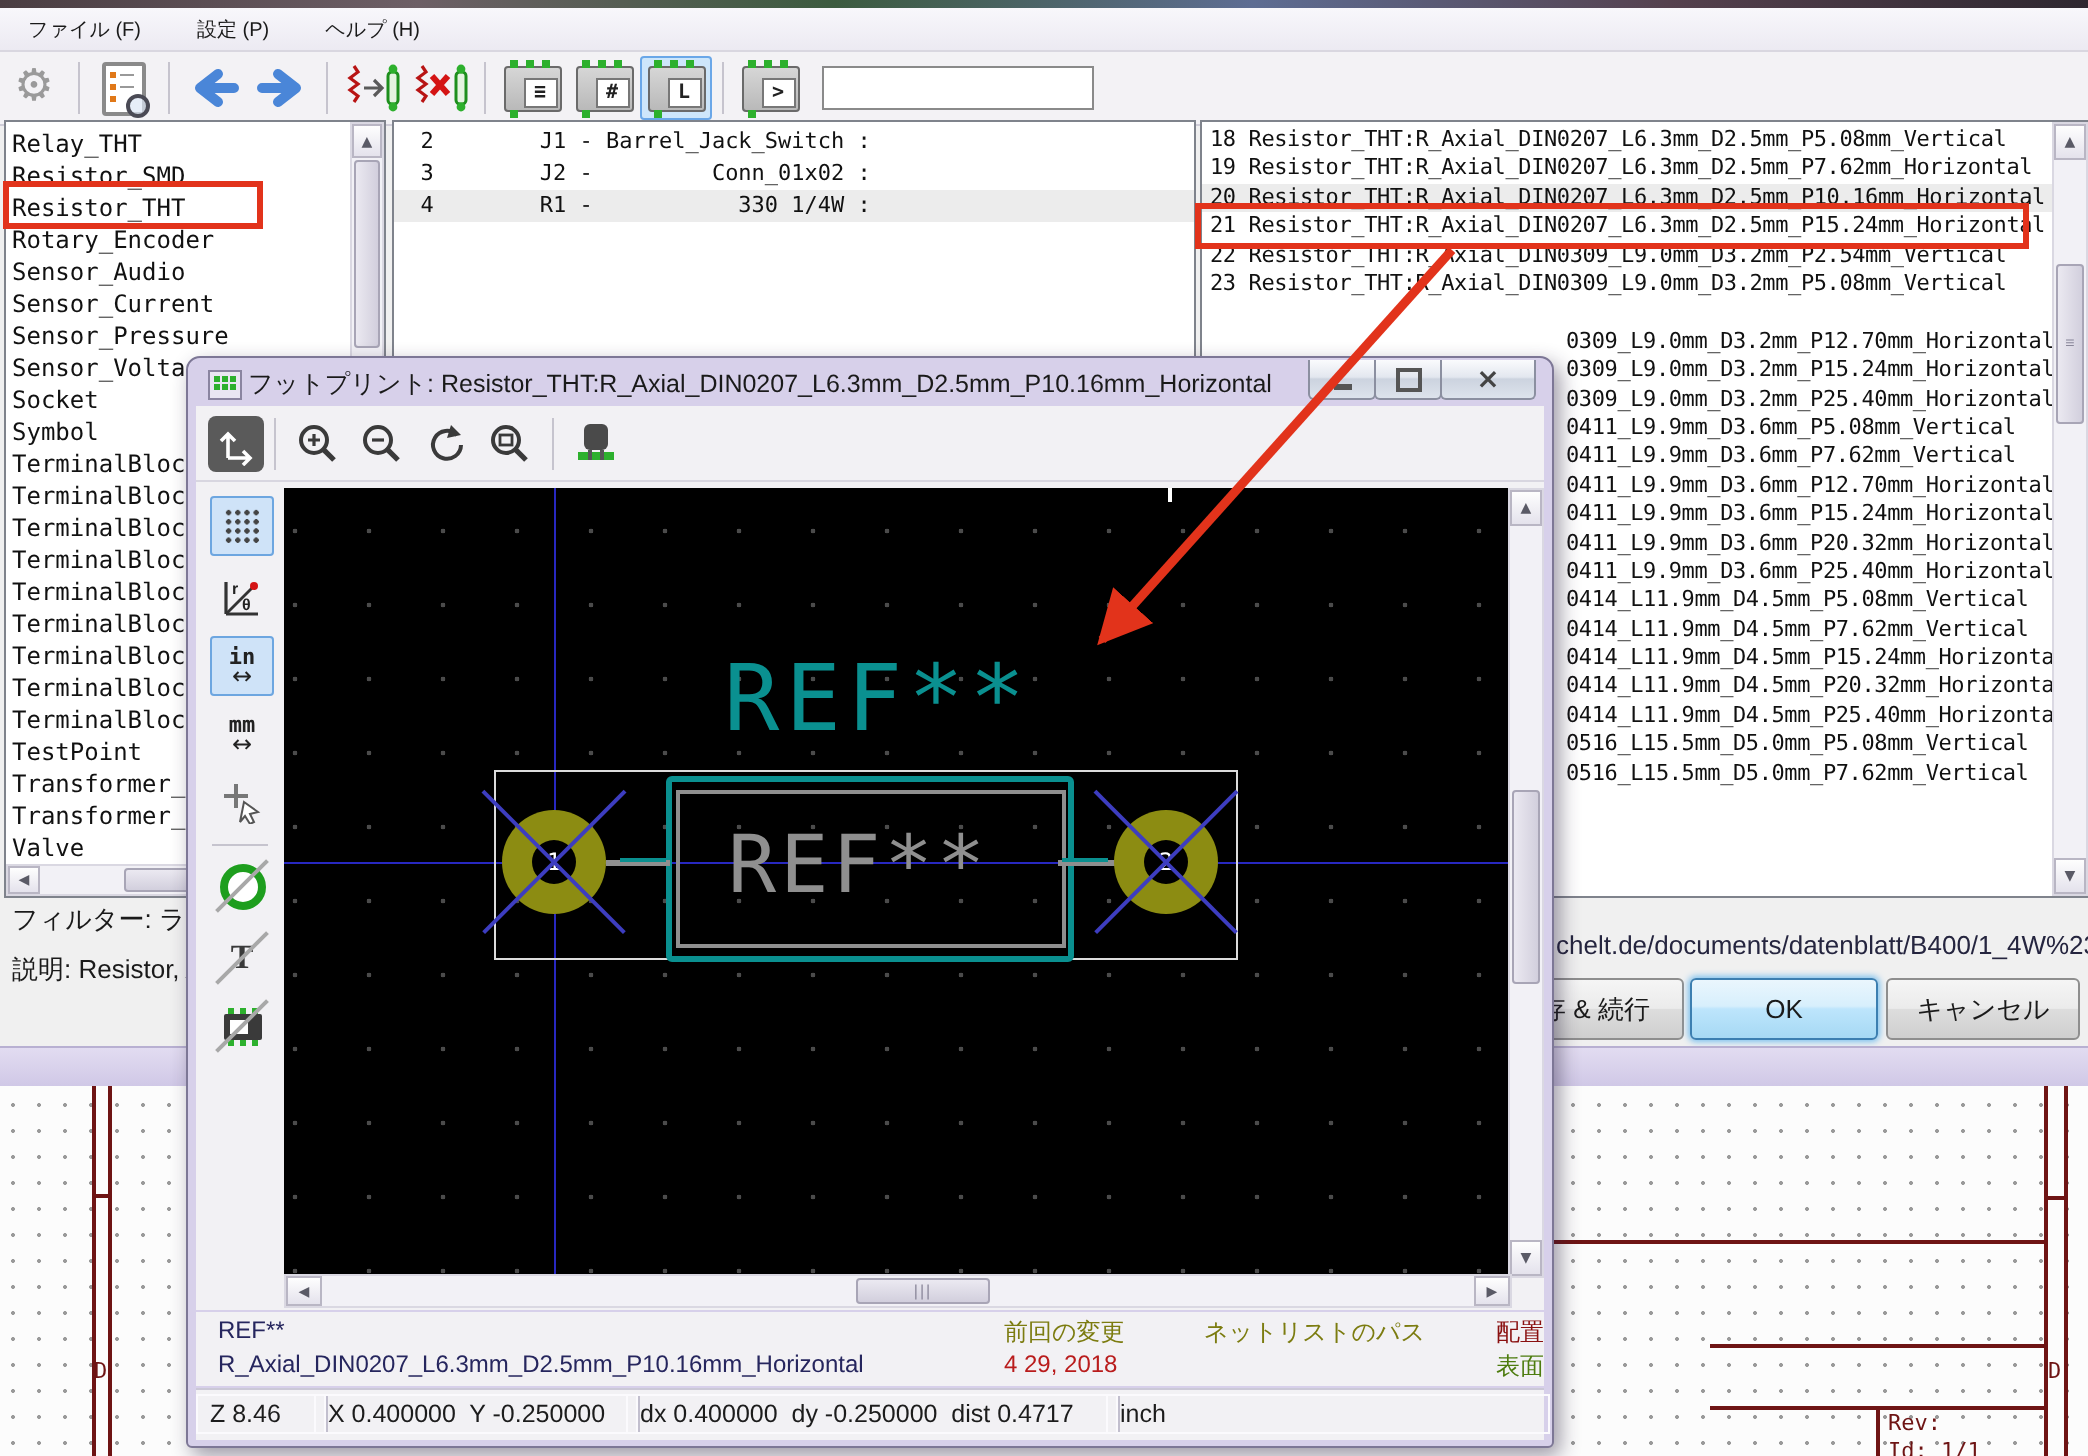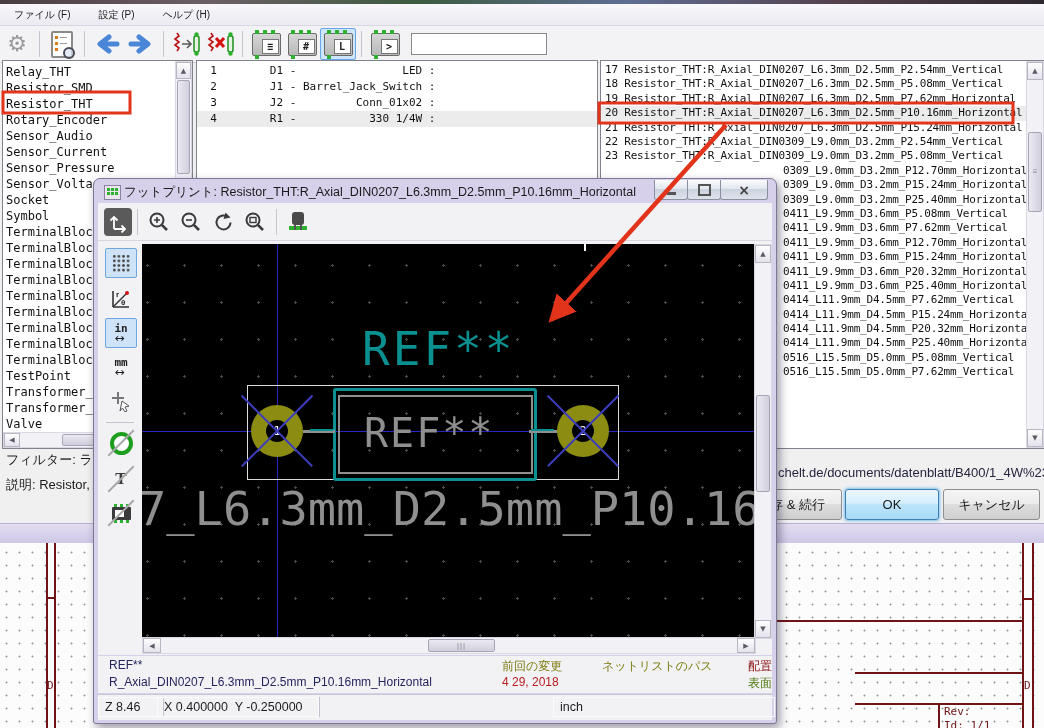--- a/index.html
+++ b/index.html
@@ -93,21 +93,21 @@
 
   #vtoolbar{position:absolute;left:4px;top:24px;width:674px;height:37px;background:#f2f1f4;
     border-bottom:1px solid #d8d6e0;display:flex;align-items:center;}
   .vtb{width:32px;height:30px;display:flex;align-items:center;justify-content:center;}
   #vcontent{position:absolute;left:4px;top:62px;width:674px;height:414px;background:#f2f1f4;}
   #lefttools{position:absolute;left:0;top:0;width:44px;height:414px;}
   .ltool{position:absolute;left:7px;width:30px;height:28px;display:flex;align-items:center;justify-content:center;
     border:1px solid transparent;position:absolute;}
   .ltool.active{background:#cfe3f8;border:1px solid #6da6e0;border-radius:2px;}
   .slash{position:absolute;width:120%;height:2px;background:#a8a8a8;transform:rotate(-45deg);left:-10%;top:48%;}
-  .units-ic{display:flex;flex-direction:column;align-items:flex-start;line-height:1;color:#222;}
+  .units-ic{display:flex;flex-direction:column;align-items:center;line-height:1;color:#222;}
   .units-ic .u{font-size:11px;font-weight:bold;font-family:"DejaVu Sans Mono",monospace;}
   .units-ic .ar{font-size:12px;margin-top:-2px;font-family:"DejaVu Sans",sans-serif;}
   .gridicon{width:18px;height:18px;background-image:radial-gradient(circle,#444 1.2px,transparent 1.4px);
     background-size:4.6px 4.6px;}
   .padicon{width:15px;height:15px;border:4px solid #1e9e1e;border-radius:50%;background:#fff;}
   .mchip{width:19px;height:13px;background:#3a3a3a;border-radius:1px;position:relative;}
   .mchip:before{content:"";position:absolute;top:-3px;left:2px;width:3px;height:3px;background:#2db02d;
     box-shadow:6px 0 #2db02d,12px 0 #2db02d,0 16px #2db02d,6px 16px #2db02d,12px 16px #2db02d;}
   .mchip .in{position:absolute;left:3px;top:3px;width:9px;height:7px;background:#fff;}
 
@@ -268,47 +268,46 @@
     </div>
     <div class="sbtrack" style="left:0;bottom:0;width:172px;height:14px;">
       <div class="sbbtn glyph" style="left:0;top:0;width:14px;height:12px;">◀</div>
       <div class="sbthumb h" style="left:58px;top:1px;width:52px;height:10px;"></div>
       <div class="sbbtn glyph" style="right:0;top:0;width:14px;height:12px;">▶</div>
     </div>
   </div>
 
   <div class="panel" style="left:196px;top:56px;width:400px;height:387px;">
     <div id="cmp-rows" style="position:absolute;left:0;top:2px;width:100%;">
-        <div class="crow">  1        D1 -                LED : </div>
         <div class="crow">  2        J1 - Barrel_Jack_Switch : </div>
         <div class="crow">  3        J2 -         Conn_01x02 : </div>
         <div class="crow selrow">  4        R1 -           330 1/4W : </div>
       </div>
   </div>
 
   <div class="panel" style="left:600px;top:56px;width:443px;height:387px;border-right:none;">
     <div id="fp-rows" style="position:absolute;left:0;top:2px;width:426px;">
-        <div class="frow">17 Resistor_THT:R_Axial_DIN0207_L6.3mm_D2.5mm_P2.54mm_Vertical</div>
         <div class="frow">18 Resistor_THT:R_Axial_DIN0207_L6.3mm_D2.5mm_P5.08mm_Vertical</div>
         <div class="frow">19 Resistor_THT:R_Axial_DIN0207_L6.3mm_D2.5mm_P7.62mm_Horizontal</div>
         <div class="frow selrow">20 Resistor_THT:R_Axial_DIN0207_L6.3mm_D2.5mm_P10.16mm_Horizontal</div>
         <div class="frow">21 Resistor_THT:R_Axial_DIN0207_L6.3mm_D2.5mm_P15.24mm_Horizontal</div>
         <div class="frow">22 Resistor_THT:R_Axial_DIN0309_L9.0mm_D3.2mm_P2.54mm_Vertical</div>
         <div class="frow">23 Resistor_THT:R_Axial_DIN0309_L9.0mm_D3.2mm_P5.08mm_Vertical</div>
       </div>
     <div id="fp-partial" style="position:absolute;left:178px;top:102.8px;width:264px;">
         <div class="frow">0309_L9.0mm_D3.2mm_P12.70mm_Horizontal</div>
         <div class="frow">0309_L9.0mm_D3.2mm_P15.24mm_Horizontal</div>
         <div class="frow">0309_L9.0mm_D3.2mm_P25.40mm_Horizontal</div>
         <div class="frow">0411_L9.9mm_D3.6mm_P5.08mm_Vertical</div>
         <div class="frow">0411_L9.9mm_D3.6mm_P7.62mm_Vertical</div>
         <div class="frow">0411_L9.9mm_D3.6mm_P12.70mm_Horizontal</div>
         <div class="frow">0411_L9.9mm_D3.6mm_P15.24mm_Horizontal</div>
         <div class="frow">0411_L9.9mm_D3.6mm_P20.32mm_Horizontal</div>
         <div class="frow">0411_L9.9mm_D3.6mm_P25.40mm_Horizontal</div>
+        <div class="frow">0414_L11.9mm_D4.5mm_P5.08mm_Vertical</div>
         <div class="frow">0414_L11.9mm_D4.5mm_P7.62mm_Vertical</div>
         <div class="frow">0414_L11.9mm_D4.5mm_P15.24mm_Horizontal</div>
         <div class="frow">0414_L11.9mm_D4.5mm_P20.32mm_Horizontal</div>
         <div class="frow">0414_L11.9mm_D4.5mm_P25.40mm_Horizontal</div>
         <div class="frow">0516_L15.5mm_D5.0mm_P5.08mm_Vertical</div>
         <div class="frow">0516_L15.5mm_D5.0mm_P7.62mm_Vertical</div>
       </div>
     <div class="sbtrack" style="right:0;top:0;width:16px;height:385px;">
       <div class="sbbtn glyph" style="left:0;top:0;width:14px;height:16px;">▲</div>
       <div class="sbthumb" style="left:1px;top:70px;width:12px;height:78px;">
@@ -461,21 +460,20 @@
       </div>
       <div class="pad" style="left:415px;top:161px;">
         <span class="hole"></span>
         <span class="num">2</span>
       </div>
       <div class="padx" style="left:85px;top:186px;transform:rotate(45deg);"></div>
       <div class="padx" style="left:85px;top:186px;transform:rotate(-45deg);"></div>
       <div class="padx" style="left:391px;top:186px;transform:rotate(45deg);"></div>
       <div class="padx" style="left:391px;top:186px;transform:rotate(-45deg);"></div>
 
-      <div class="valuetext" style="left:-4px;top:237px;">7_L6.3mm_D2.5mm_P10.16</div>
     </div>
 
     <div class="sbtrack" style="left:656px;top:3px;width:16px;height:393px;">
       <div class="sbbtn glyph" style="left:0;top:0;width:14px;height:16px;">▲</div>
       <div class="sbthumb" style="left:1px;top:150px;width:12px;height:95px;"></div>
       <div class="sbbtn glyph" style="left:0;bottom:0;width:14px;height:16px;">▼</div>
     </div>
     <div class="sbtrack" style="left:44px;top:396px;width:612px;height:15px;">
       <div class="sbbtn glyph" style="left:0;top:0;width:16px;height:13px;">◀</div>
       <div class="sbthumb h" style="left:285px;top:1px;width:65px;height:11px;">
@@ -491,20 +489,21 @@
     <div style="left:404px;top:2px;color:#7c7c10;">前回の変更</div>
     <div style="left:404px;top:19px;color:#b91c1c;">4 29, 2018</div>
     <div style="left:504px;top:2px;color:#7c7c10;">ネットリストのパス</div>
     <div style="left:650px;top:2px;color:#8a1010;">配置</div>
     <div style="left:650px;top:19px;color:#4d7c0f;">表面</div>
   </div>
 
   <div id="vstatus">
     <div class="scell" style="left:0;width:58px;">Z 8.46</div>
     <div class="scell" style="left:59px;width:155px;">X 0.400000  Y -0.250000</div>
+    <div class="scell" style="left:215px;width:239px;">dx 0.400000  dy -0.250000  dist 0.4717</div>
     <div class="scell" style="left:455px;width:215px;border-right:none;">inch</div>
   </div>
 </div>
 
 <svg class="abs" id="overlay">
   <defs>
     <marker id="ah" markerWidth="7" markerHeight="7" refX="5.2" refY="3" orient="auto">
       <path d="M0,0 L6,3 L0,6 z" fill="#e2331b"></path>
     </marker>
   </defs>

